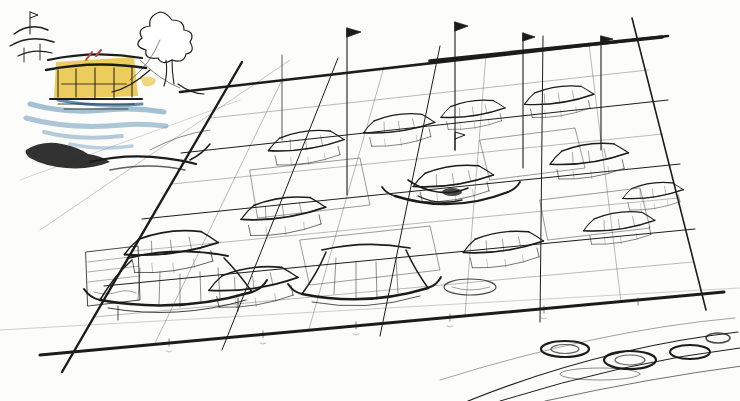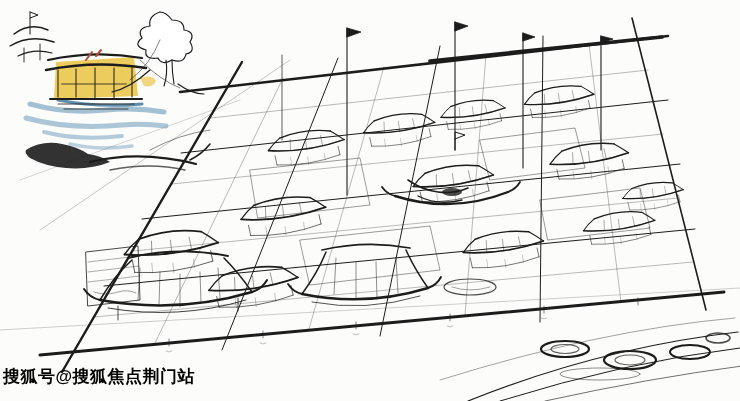--- a/index.html
+++ b/index.html
@@ -214,15 +214,14 @@
   </g>
 
   <g fill="none" stroke-linecap="round" stroke="#1c1c1c">
     <path d="M468,401 Q600,348 738,332" stroke-width="1.2"></path>
     <path d="M500,401 Q625,362 740,348" stroke-width="1"></path>
     <path d="M545,401 Q650,378 742,366" stroke-width="0.9" opacity="0.7"></path>
   </g>
 
 </svg>
 
-<div class="watermark">搜狐号@搜狐焦点荆门站</div>
 
 </div>
 
 </body></html>

